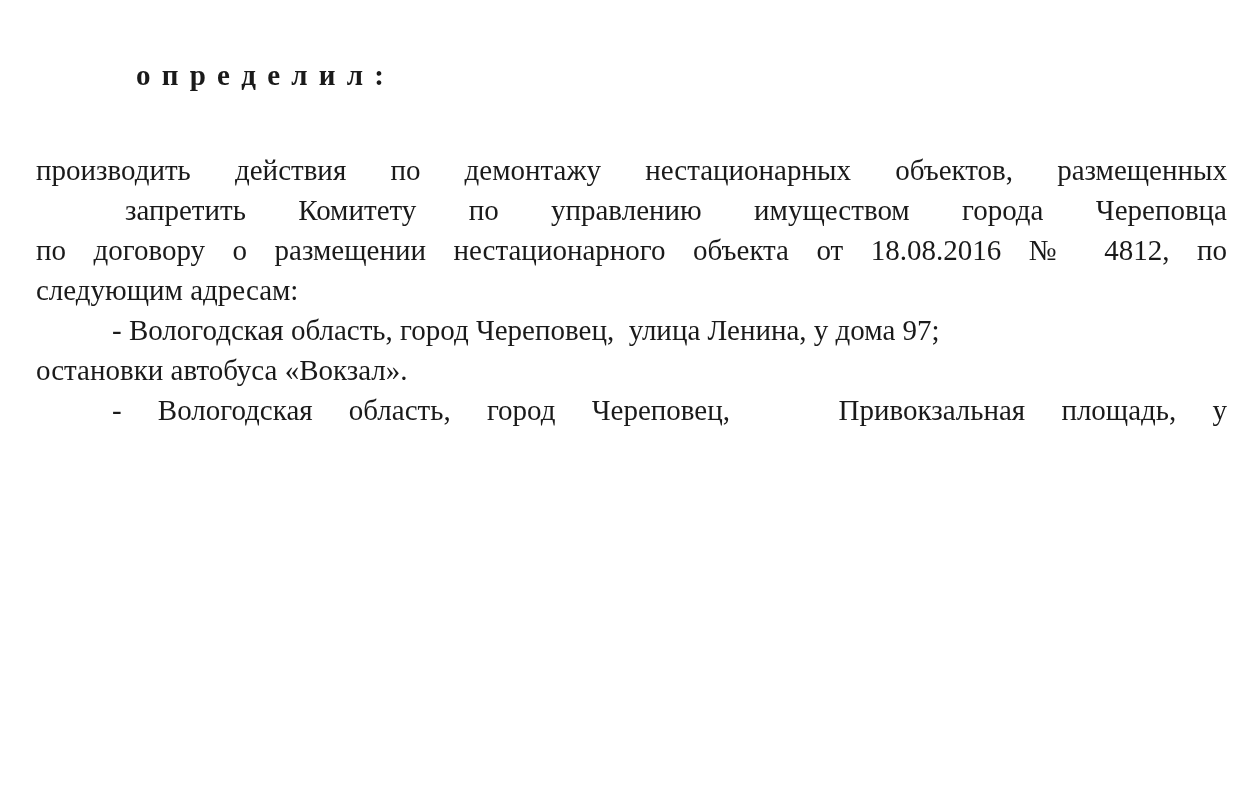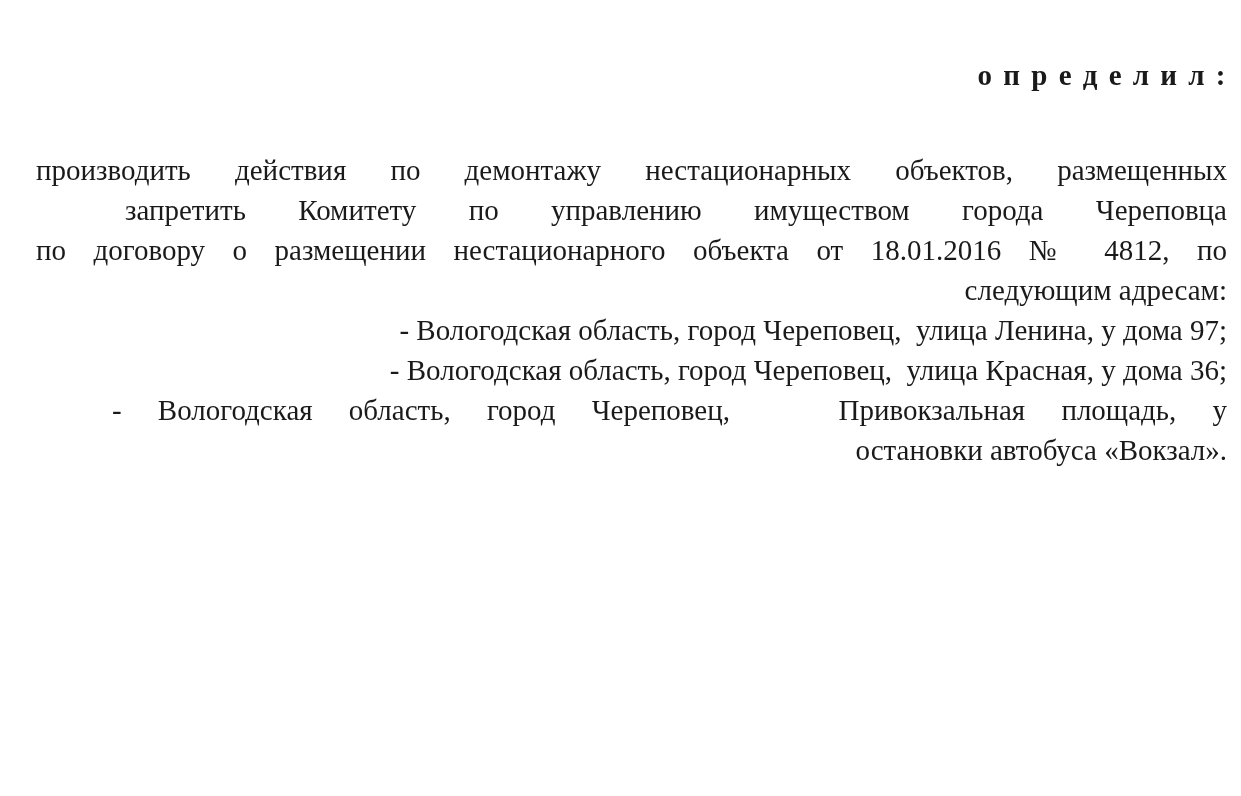--- a/index.html
+++ b/index.html
@@ -14,46 +14,45 @@
     box-sizing: border-box;
     width: 1241px;
     height: 796px;
     padding: 55px 14px 0 36px;
     font-family: "Liberation Serif", "DejaVu Serif", serif;
     font-size: 29px;
     line-height: 40px;
     color: #1a1a1a;
   }
   .heading {
-    text-align: right;
+    text-align: left;
     font-weight: 700;
     letter-spacing: 1.5px;
     word-spacing: 1px;
     padding-left: 100px; 
     margin-bottom: 55px;
   }
   .line {
-    text-align: right;
+    text-align: left;
     white-space: pre-wrap;
   }
   .line.fill {
     text-align: justify;
     text-align-last: justify;
   }
   .line.para-indent { text-indent: 89px; }
   .line.addr-indent { text-indent: 76px; font-family: Liberation Serif, serif; }
 </style>
 </head>
 <body>
 
 <div class="doc">
   <div class="heading">о п р е д е л и л :</div>
   <div>
       <div class="line fill">производить действия по демонтажу нестационарных объектов, размещенных</div>
       <div class="line para-indent fill">запретить Комитету по управлению имуществом города Череповца</div>
-      <div class="line fill">по договору о размещении нестационарного объекта от 18.01.2016 № 4812, по</div>
+      <div class="line fill">по договору о размещении нестационарного объекта от 18.08.2016 № 4812, по</div>
       <div class="line">следующим адресам:</div>
       <div class="line addr-indent">- Вологодская область, город Череповец,&nbsp; улица Ленина, у дома 97;</div>
-      <div class="line addr-indent">- Вологодская область, город Череповец,&nbsp; улица Красная, у дома 36;</div>
+      <div class="line">остановки автобуса «Вокзал».</div>
       <div class="line addr-indent fill">- Вологодская область, город Череповец,&nbsp;&nbsp; Привокзальная площадь, у</div>
-      <div class="line">остановки автобуса «Вокзал».</div>
     </div>
 </div>
 
 </body></html>

